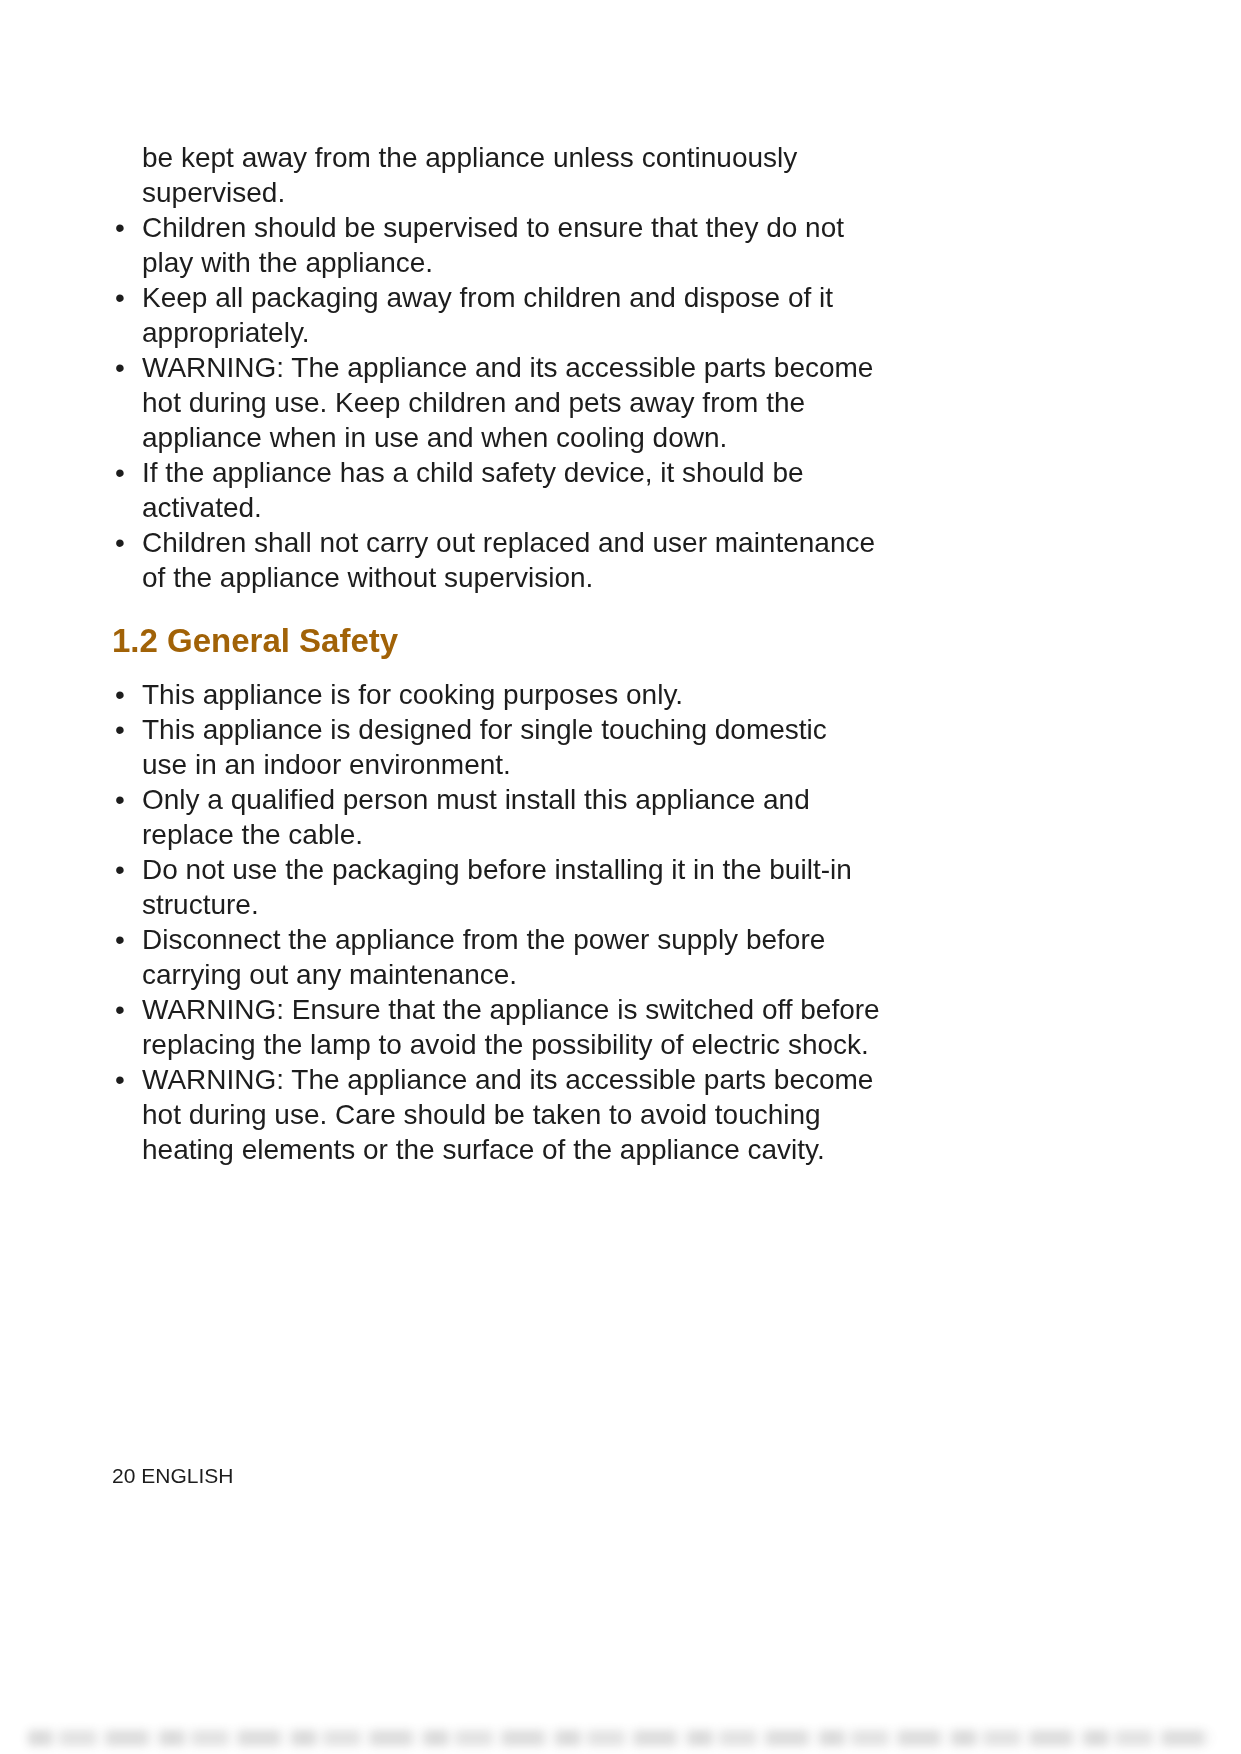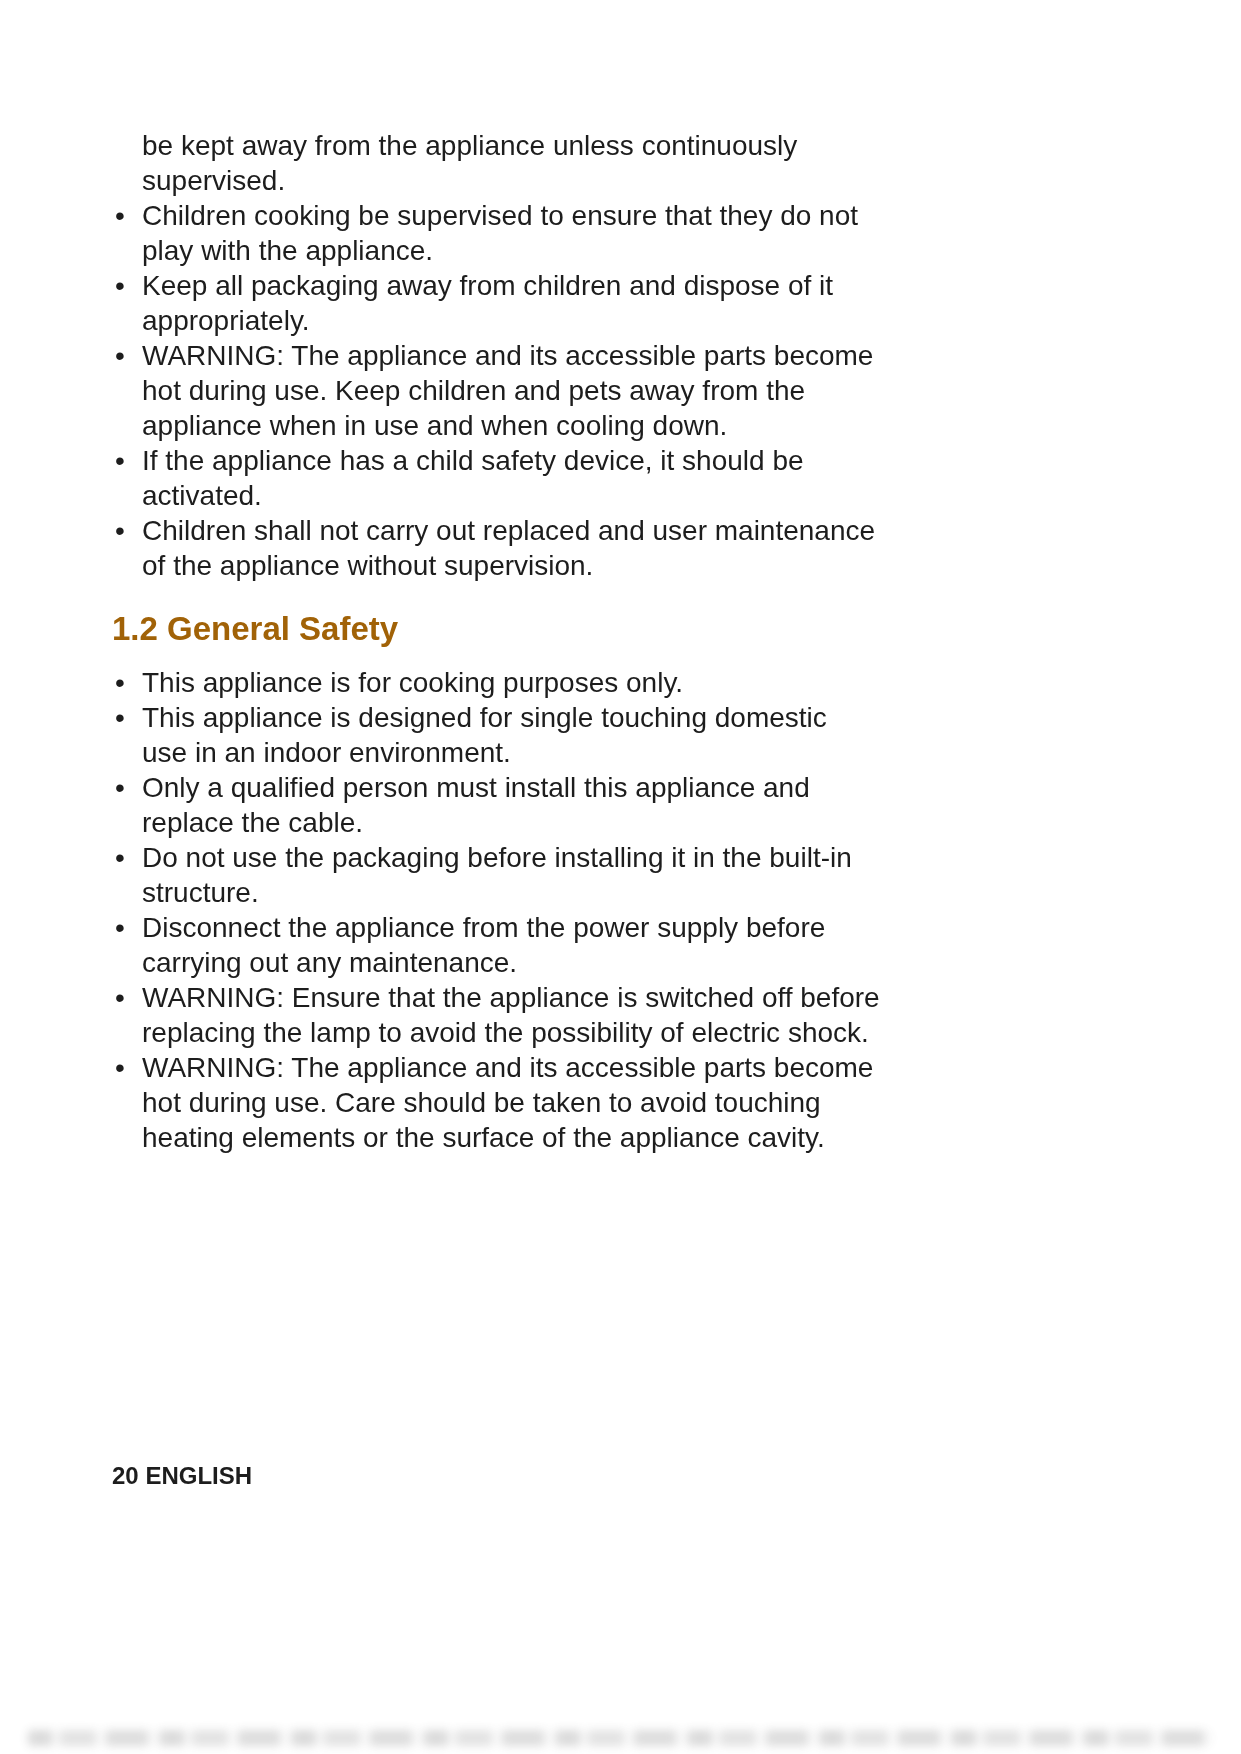--- a/index.html
+++ b/index.html
@@ -23,20 +23,21 @@
     position: absolute;
     left: 112px;
     top: 128px;
     width: 930px;
     font-size: 28px;
     line-height: 35px;
   }
   .continuation {
     padding-left: 30px;
     white-space: pre-line;
+    margin-top: 12px;
   }
   ul.bullets {
     list-style: none;
     margin: 0;
     padding: 0;
   }
   ul.bullets li {
     position: relative;
     padding-left: 30px;
     white-space: pre-line;
@@ -52,23 +53,23 @@
     font-size: 33px;
     line-height: 40px;
     font-weight: bold;
     color: #a16207;
     margin: 26px 0 16px 0;
   }
   .footer {
     position: absolute;
     left: 112px;
     top: 1462px;
-    font-size: 24px;
+    font-size: 21px;
     line-height: 28px;
-    font-weight: bold;
+    font-weight: normal;
     color: #1d1d1d;
   }
   .scan-artifact {
     position: absolute;
     left: 28px;
     right: 28px;
     bottom: 8px;
     height: 16px;
     filter: blur(5px);
     opacity: 0.30;
@@ -87,21 +88,21 @@
 </head>
 <body>
 
 <div class="page">
   <div class="content">
 
     <div class="continuation">be kept away from the appliance unless continuously
 supervised.</div>
 
     <ul class="bullets">
-      <li>Children cooking be supervised to ensure that they do not
+      <li>Children should be supervised to ensure that they do not
 play with the appliance.</li>
       <li>Keep all packaging away from children and dispose of it
 appropriately.</li>
       <li>WARNING: The appliance and its accessible parts become
 hot during use. Keep children and pets away from the
 appliance when in use and when cooling down.</li>
       <li>If the appliance has a child safety device, it should be
 activated.</li>
       <li>Children shall not carry out replaced and user maintenance
 of the appliance without supervision.</li>

